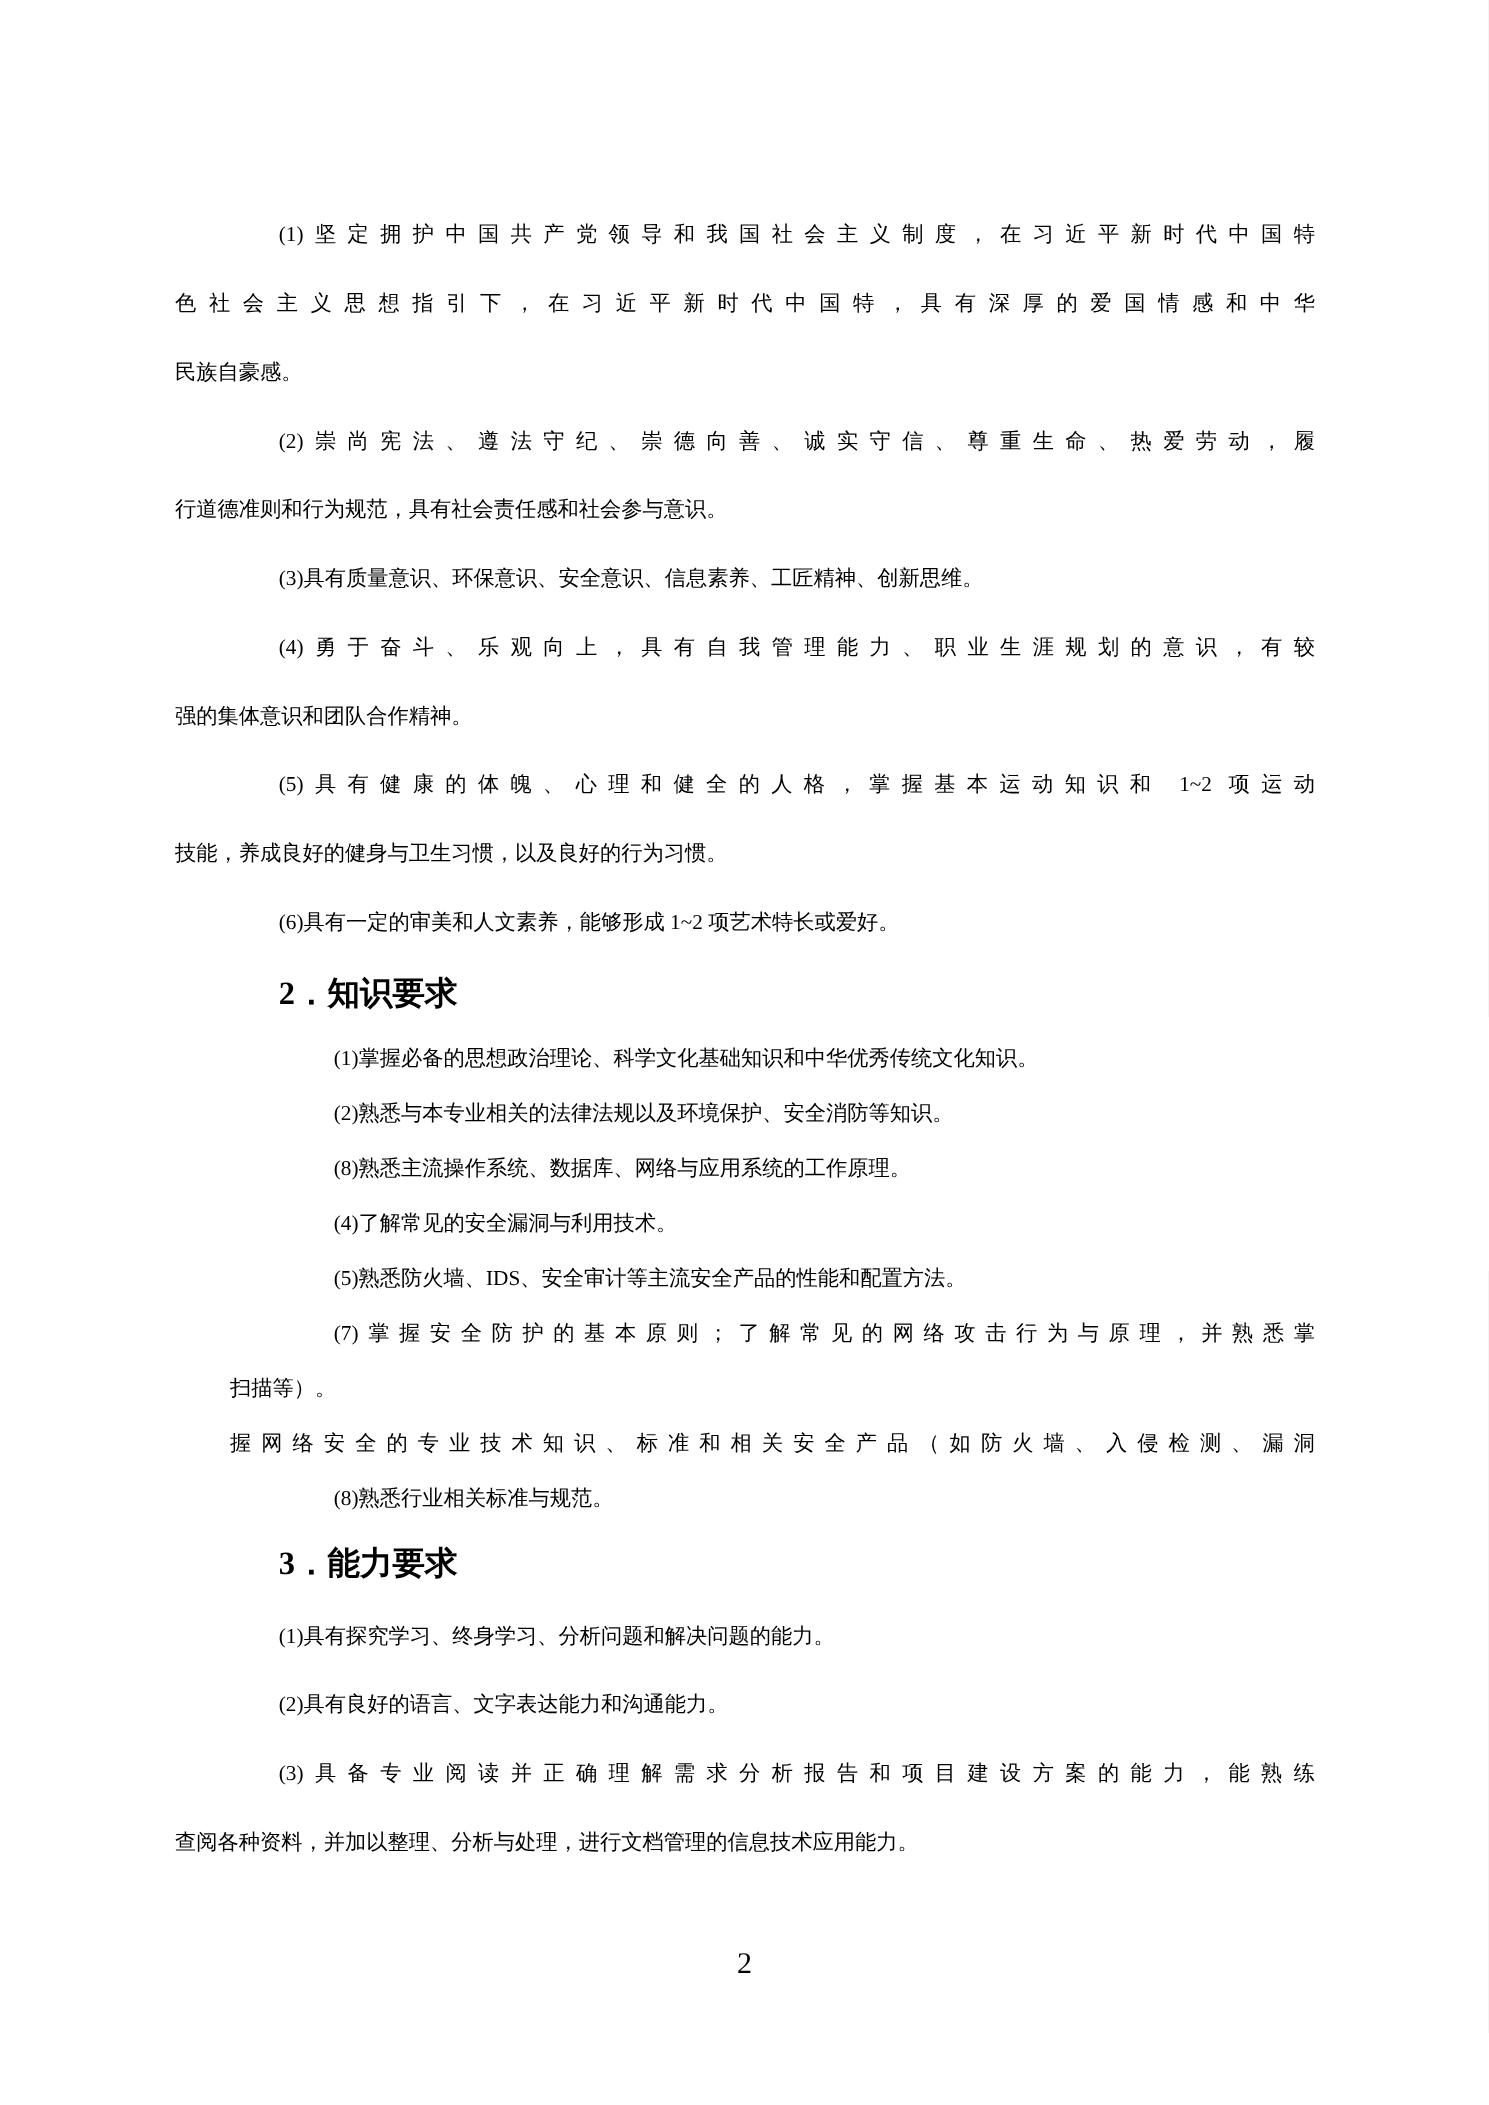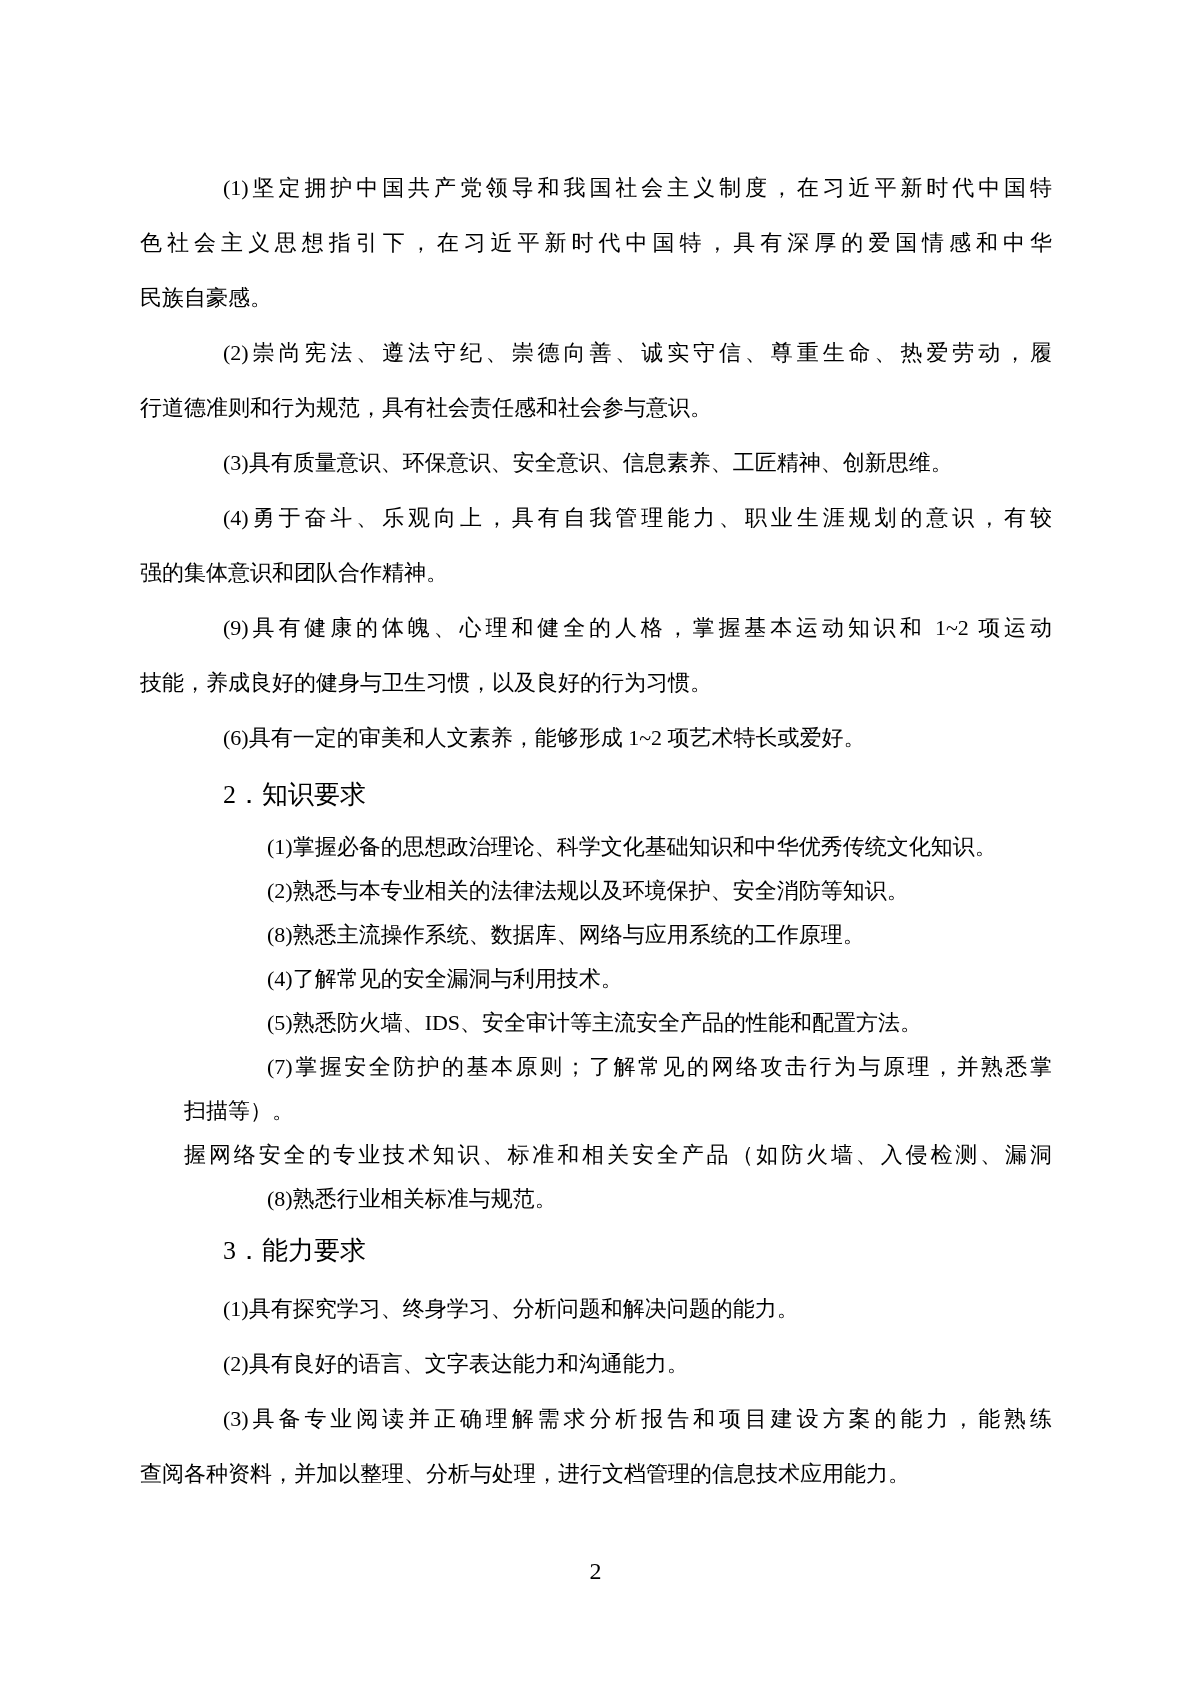--- a/index.html
+++ b/index.html
@@ -11,36 +11,36 @@
     color:#000000;
     font-family:"Liberation Serif","DejaVu Serif",serif;
     overflow:hidden;
   }
   .content {
     position:absolute;
     left:140px; top:160px;
     width:912px;
   }
   .line {
-    font-size:22px;
+    font-size:17px;
     height:55px; line-height:55px;
     overflow:hidden;
     white-space:nowrap;
   }
   .sec-b { height:44px; line-height:44px;margin-left:44px; }
   .indent { text-indent:83px; }
   .fill {
     white-space:normal;
     text-align:justify;
     text-align-last:justify;
     text-justify:inter-character;
   }
   .heading {
     font-size:26px;
-    font-weight:normal;
+    font-weight:bold;
     height:60px; line-height:60px;
     text-indent:83px;
     overflow:hidden;
     white-space:nowrap;
   }
   .footer {
     position:absolute;
     left:0; top:1557px;
     width:100%;
     height:28px; line-height:28px;
@@ -54,21 +54,21 @@
 <div class="page">
   <div class="content" id="doc-body">
       <div class="line sec-a indent fill">(1)坚定拥护中国共产党领导和我国社会主义制度，在习近平新时代中国特</div>
       <div class="line sec-a fill">色社会主义思想指引下，在习近平新时代中国特，具有深厚的爱国情感和中华</div>
       <div class="line sec-a">民族自豪感。</div>
       <div class="line sec-a indent fill">(2)崇尚宪法、遵法守纪、崇德向善、诚实守信、尊重生命、热爱劳动，履</div>
       <div class="line sec-a">行道德准则和行为规范，具有社会责任感和社会参与意识。</div>
       <div class="line sec-a indent">(3)具有质量意识、环保意识、安全意识、信息素养、工匠精神、创新思维。</div>
       <div class="line sec-a indent fill">(4)勇于奋斗、乐观向上，具有自我管理能力、职业生涯规划的意识，有较</div>
       <div class="line sec-a">强的集体意识和团队合作精神。</div>
-      <div class="line sec-a indent fill">(9)具有健康的体魄、心理和健全的人格，掌握基本运动知识和 1~2 项运动</div>
+      <div class="line sec-a indent fill">(5)具有健康的体魄、心理和健全的人格，掌握基本运动知识和 1~2 项运动</div>
       <div class="line sec-a">技能，养成良好的健身与卫生习惯，以及良好的行为习惯。</div>
       <div class="line sec-a indent">(6)具有一定的审美和人文素养，能够形成 1~2 项艺术特长或爱好。</div>
       <div class="heading">2．知识要求</div>
       <div class="line sec-b indent">(1)掌握必备的思想政治理论、科学文化基础知识和中华优秀传统文化知识。</div>
       <div class="line sec-b indent">(2)熟悉与本专业相关的法律法规以及环境保护、安全消防等知识。</div>
       <div class="line sec-b indent">(8)熟悉主流操作系统、数据库、网络与应用系统的工作原理。</div>
       <div class="line sec-b indent">(4)了解常见的安全漏洞与利用技术。</div>
       <div class="line sec-b indent">(5)熟悉防火墙、IDS、安全审计等主流安全产品的性能和配置方法。</div>
       <div class="line sec-b indent fill">(7)掌握安全防护的基本原则；了解常见的网络攻击行为与原理，并熟悉掌</div>
       <div class="line sec-b">扫描等）。</div>

